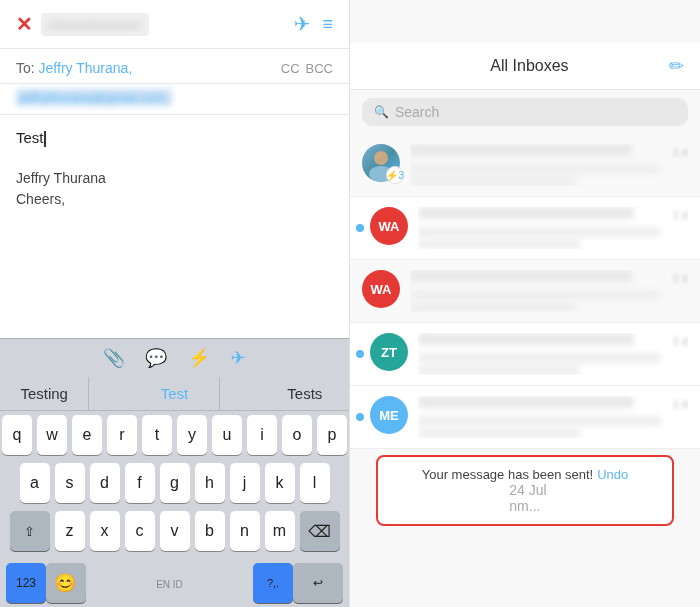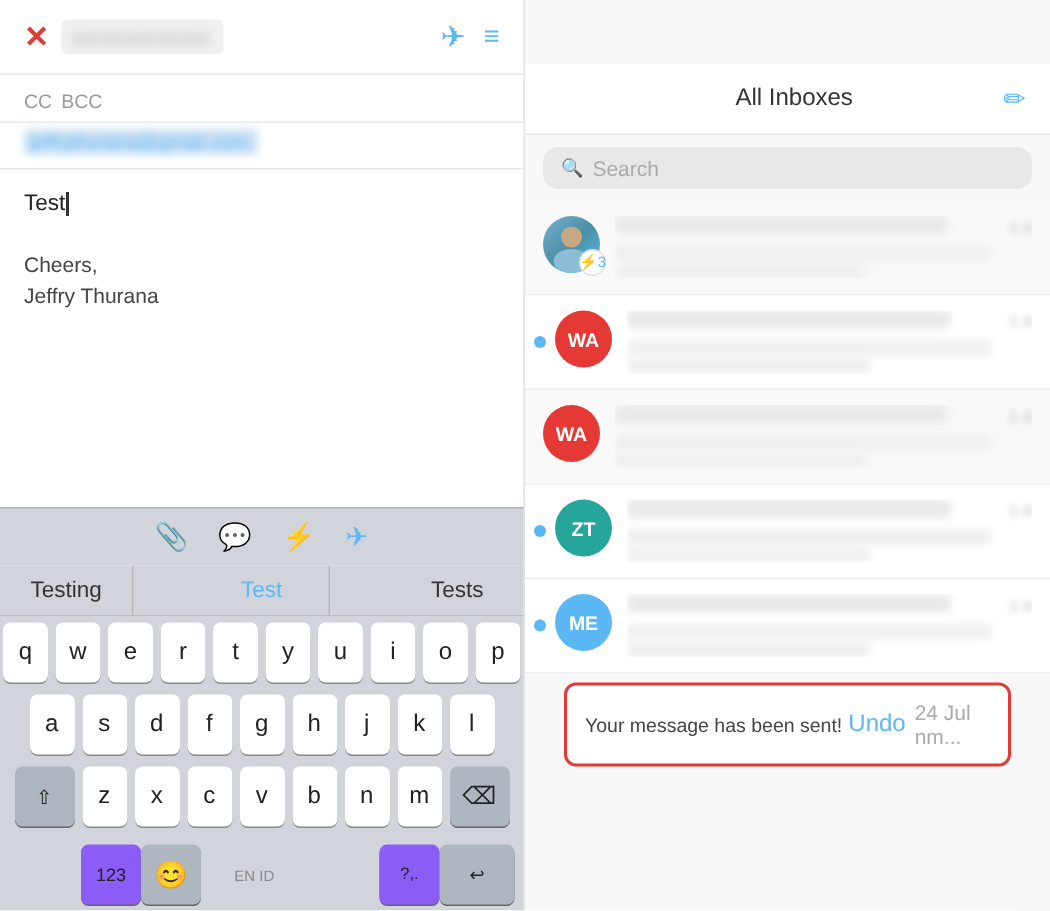--- a/index.html
+++ b/index.html
@@ -216,31 +216,30 @@
       height: 40px;
       display: flex;
       align-items: center;
       justify-content: center;
       cursor: pointer;
       box-shadow: 0 1px 0 #888;
     }
 
     .key-123 {
       width: 40px;
-      background: #8b5cf6;
+      background: #3b82f6;
       border-radius: 5px;
       font-size: 13px;
       color: #222;
       height: 40px;
       display: flex;
       align-items: center;
       justify-content: center;
       box-shadow: 0 1px 0 #666;
       cursor: pointer;
-      margin-left: 48px;
     }
 
     .key-return {
       width: 50px;
       background: #aeb6bf;
       border-radius: 5px;
       font-size: 12px;
       color: #222;
       height: 40px;
       display: flex;
@@ -456,30 +455,31 @@
     .sent-notification {
       background: #fff;
       border: 2px solid #e53935;
       border-radius: 8px;
       margin: 6px 26px;
       padding: 10px 12px;
       display: flex;
       align-items: center;
       justify-content: flex-start;
       position: relative;
+      flex-direction: column;
     }
 
     .sent-text {
       font-size: 13px;
       color: #444;
     }
 
     .undo-link {
       color: #5bb8f5;
-      font-size: 16px;
+      font-size: 13px;
       font-weight: 500;
       cursor: pointer;
     }
 
     .sent-time {
       font-size: 14px;
       color: #aaa;
       white-space: nowrap;
       margin-left: 6px;
     }
@@ -505,37 +505,40 @@
         <span style="filter:blur(4px); letter-spacing:2px; color:#aaa; font-size:12px;">●●●●●●●●●●</span>
       </div>
     </div>
     <div class="compose-header-right">
       <span class="send-icon">✈</span>
       <span class="menu-icon">≡</span>
     </div>
   </div>
 
   <div class="compose-recipients">
+    <div>
+      <span style="color:#666;font-size:14px;">To: </span><span style="color:#5bb8f5;font-size:14px;">Jeffry Thurana,</span>
+    </div>
     <div class="cc-bcc">
       <span>CC</span>
       <span>BCC</span>
     </div>
   </div>
 
   <div style="padding:4px 16px 8px; border-bottom:1px solid #e8e8e8;">
     <span style="color:#5bb8f5; font-size:13px; filter:blur(3px); background:#cce0f5; border-radius:3px; padding:1px 4px;">jeffrythurana@gmail.com,</span>
   </div>
 
   <div class="compose-body">
     <div>
       <span style="font-size:15px;">Test</span><span class="cursor-blink"></span>
     </div>
     <div class="compose-signature">
+      <div style="font-size:14px; color:#444;">Jeffry Thurana</div>
       <div style="font-size:14px; color:#444;">Cheers,</div>
-      <div style="font-size:14px; color:#444;">Jeffry Thurana</div>
     </div>
   </div>
 
   <div class="keyboard-toolbar">
     <span class="toolbar-icon">📎</span>
     <span class="toolbar-icon">💬</span>
     <span class="toolbar-icon">⚡</span>
     <span class="toolbar-icon" style="color:#5bb8f5;">✈</span>
   </div>
 

